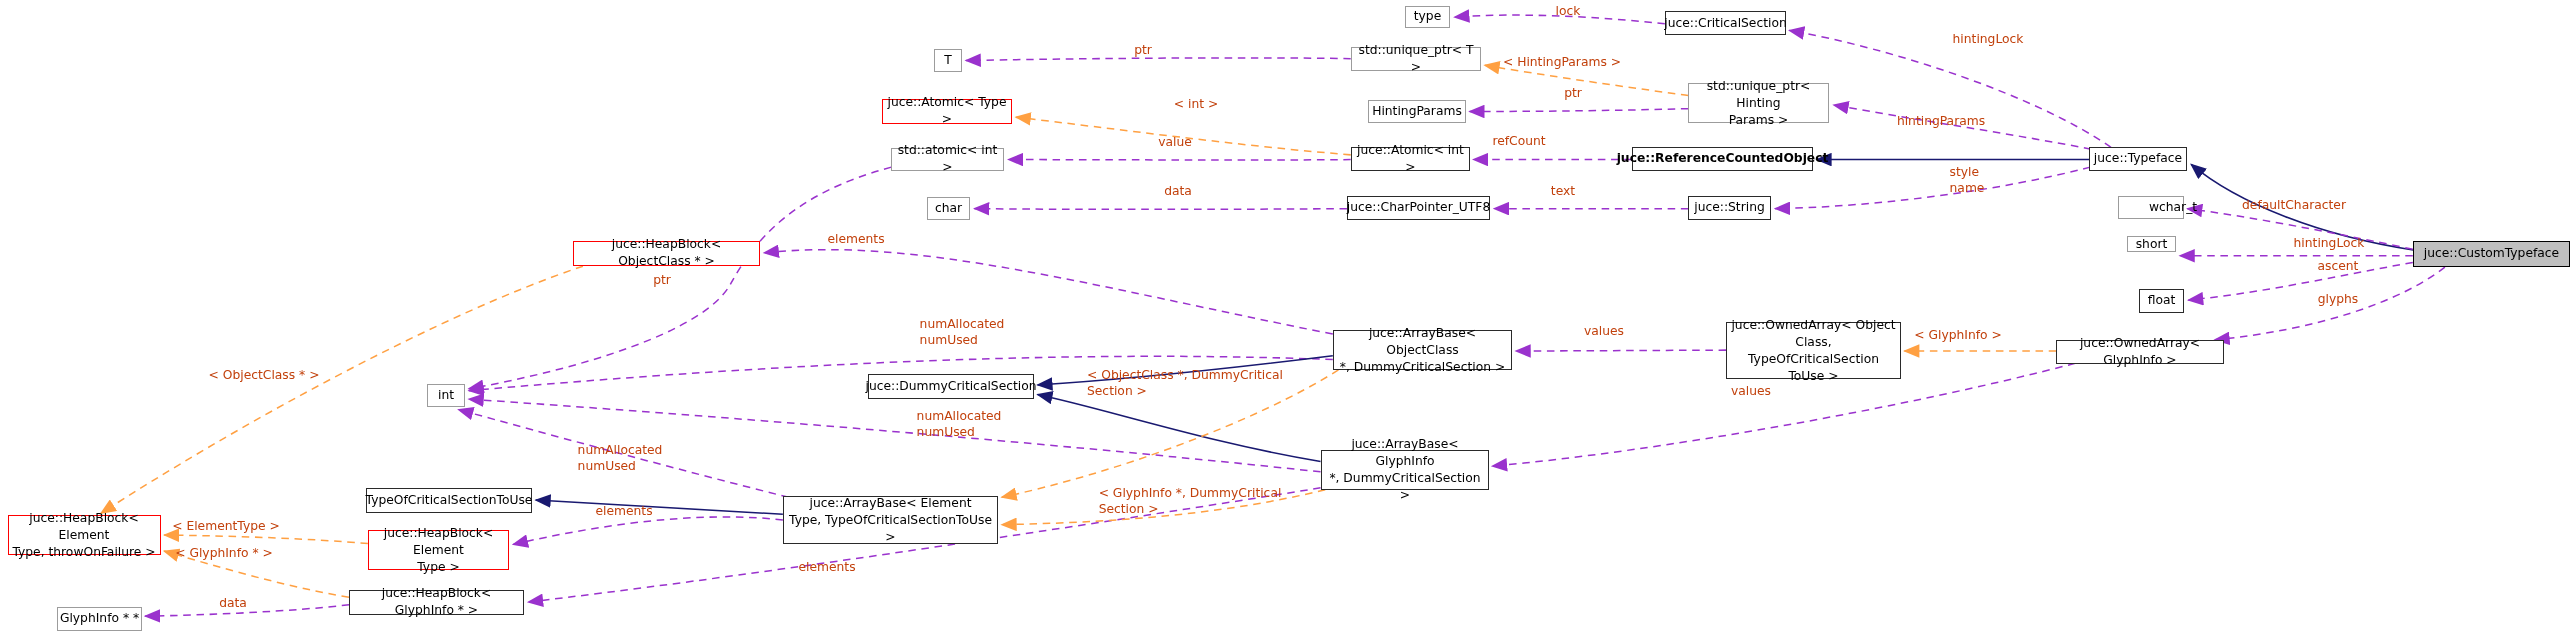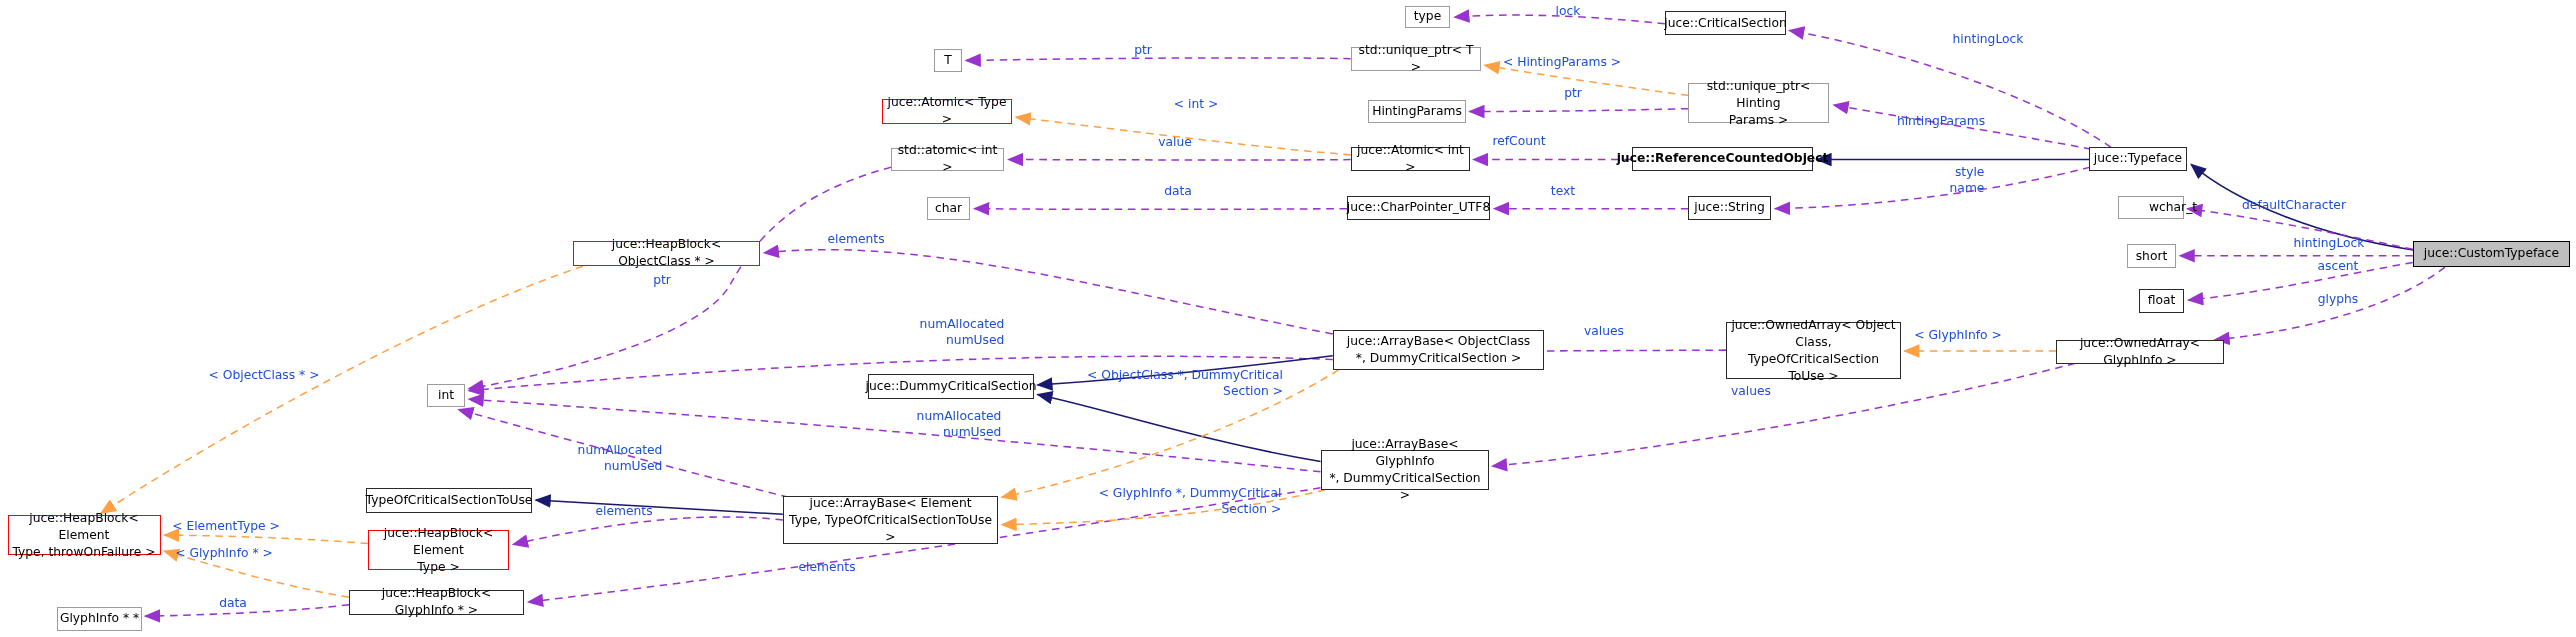--- a/index.html
+++ b/index.html
@@ -11,21 +11,21 @@
   .node{
     position:absolute;box-sizing:border-box;display:flex;align-items:center;justify-content:center;
     text-align:center;background:#ffffff;border:0.9px solid #9c9c9c;
     font-size:12.3px;line-height:17px;white-space:pre-line;padding:0 1.9px;z-index:2;
   }
   .node.class{border:1.2px solid #2a2a2a;}
   .node.truncated{border:1.4px solid #ff0000;}
   .node.highlight{background:#bfbfbf;border:1.6px solid #000000;font-weight:normal;}
   .edge-label{
     position:absolute;transform:translate(-50%,-50%);font-size:12.3px;line-height:16px;
-    text-align:right;white-space:pre;color:#1d4ed8;z-index:3;
+    text-align:left;white-space:pre;color:#c2410c;z-index:3;
   }
 </style>
 </head>
 <body>
 
 <div class="stage">
   <svg id="edge-layer" width="2576" height="638" viewBox="0 0 2731 676" xmlns="http://www.w3.org/2000/svg">
     <defs>
       <marker id="arrow-usage" viewBox="0 0 12 10" refX="11" refY="5" markerWidth="11" markerHeight="9" orient="auto">
         <path d="M0,0 L12,5 L0,10 Z" fill="#9a32cd"></path>
@@ -88,28 +88,28 @@
 Params &gt;</div>
       <div class="node external" style="left: 891px; top: 148px; width: 113px; height: 22.6px;">std::atomic&lt; int &gt;</div>
       <div class="node class" style="left: 1351px; top: 147px; width: 119px; height: 23.6px;">juce::Atomic&lt; int &gt;</div>
       <div class="node class" style="left: 1632px; top: 147px; width: 181px; height: 23.6px; font-weight: bold;">juce::ReferenceCountedObject</div>
       <div class="node class" style="left: 2089px; top: 147px; width: 98px; height: 23.6px;">juce::Typeface</div>
       <div class="node external" style="left: 927px; top: 197px; width: 43px; height: 22.6px;">char</div>
       <div class="node class" style="left: 1347px; top: 196px; width: 143px; height: 23.6px;">juce::CharPointer_UTF8</div>
       <div class="node class" style="left: 1688px; top: 196px; width: 83px; height: 23.6px;">juce::String</div>
       <div class="node external" style="left: 2118px; top: 196px; width: 66px; height: 22.6px; padding-left: 46px;">wchar_t</div>
       <div class="node truncated" style="left: 573px; top: 241px; width: 187px; height: 24.5px;">juce::HeapBlock&lt; ObjectClass * &gt;</div>
-      <div class="node external" style="left: 2127px; top: 244px; width: 49px; height: 24px;">short</div>
+      <div class="node external" style="left: 2127px; top: 236px; width: 49px; height: 16px;">short</div>
       <div class="node highlight" style="left: 2413px; top: 241px; width: 157px; height: 25.5px;">juce::CustomTypeface</div>
       <div class="node class" style="left: 2139px; top: 289px; width: 45px; height: 23.6px;">float</div>
       <div class="node class" style="left: 1726px; top: 322px; width: 175px; height: 57px;">juce::OwnedArray&lt; Object
 Class, TypeOfCriticalSection
 ToUse &gt;</div>
       <div class="node class" style="left: 2056px; top: 340px; width: 168px; height: 23.6px;">juce::OwnedArray&lt; GlyphInfo &gt;</div>
-      <div class="node class" style="left: 1333px; top: 330px; width: 211px; height: 40px;">juce::ArrayBase&lt; ObjectClass
+      <div class="node class" style="left: 1333px; top: 330px; width: 179px; height: 40px;">juce::ArrayBase&lt; ObjectClass
 *, DummyCriticalSection &gt;</div>
       <div class="node class" style="left: 868px; top: 374px; width: 166px; height: 24.5px;">juce::DummyCriticalSection</div>
       <div class="node external" style="left: 427px; top: 384px; width: 38px; height: 22.6px;">int</div>
       <div class="node class" style="left: 1321px; top: 450px; width: 168px; height: 40px;">juce::ArrayBase&lt; GlyphInfo
 *, DummyCriticalSection &gt;</div>
       <div class="node class" style="left: 366px; top: 488px; width: 166px; height: 24.5px; text-align: center;">TypeOfCriticalSectionToUse</div>
       <div class="node class" style="left: 783px; top: 496px; width: 215px; height: 48px;">juce::ArrayBase&lt; Element
 Type, TypeOfCriticalSectionToUse &gt;</div>
       <div class="node truncated" style="left: 7.5px; top: 515px; width: 153px; height: 40px;">juce::HeapBlock&lt; Element
 Type, throwOnFailure &gt;</div>

